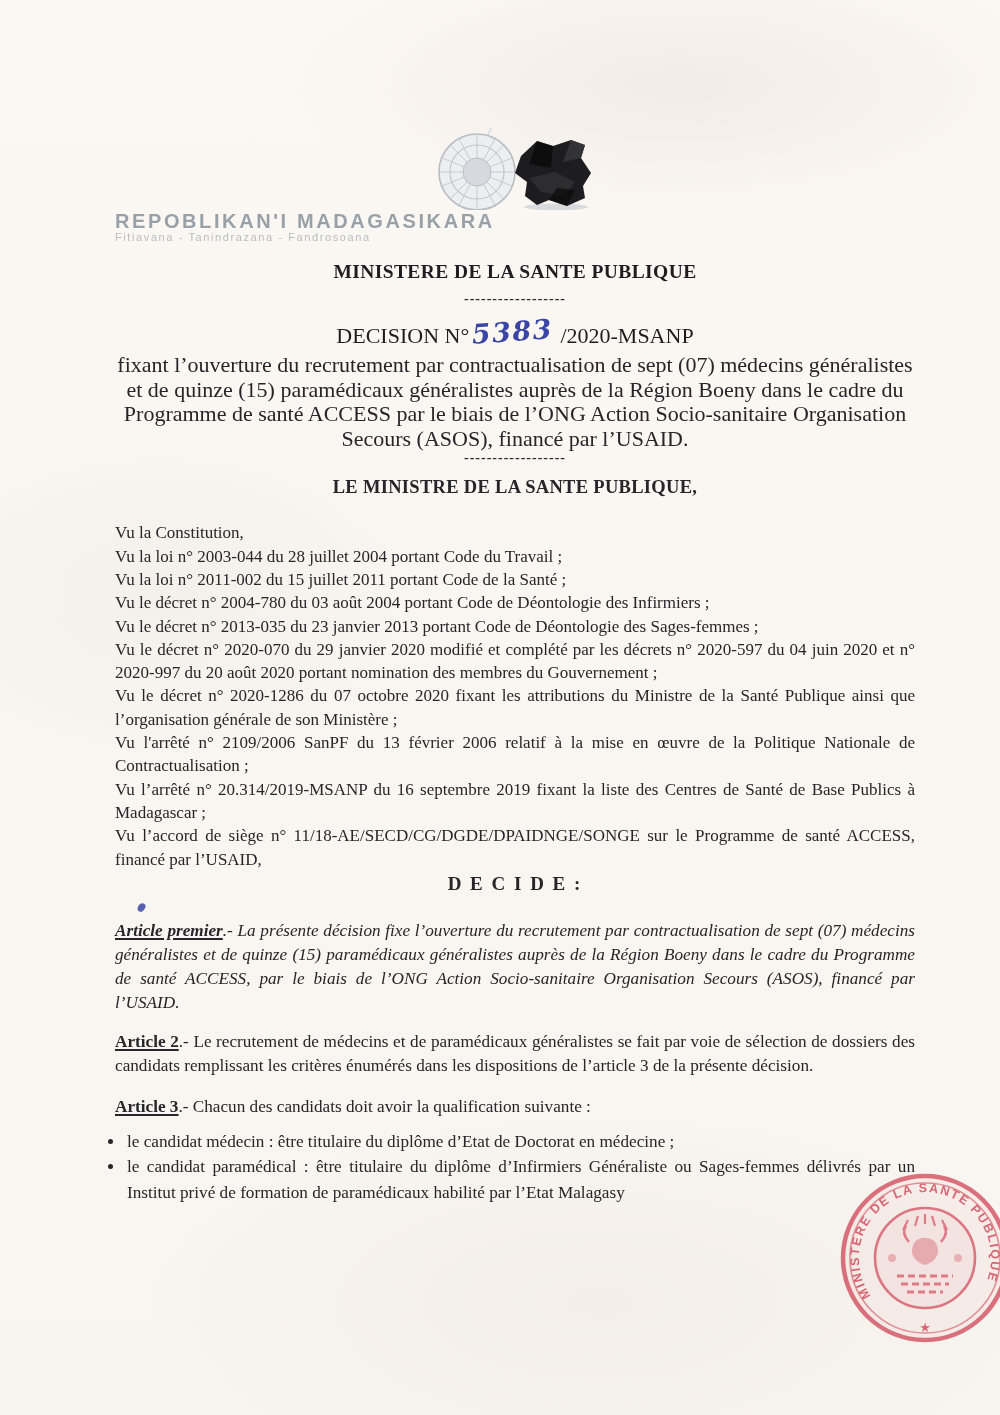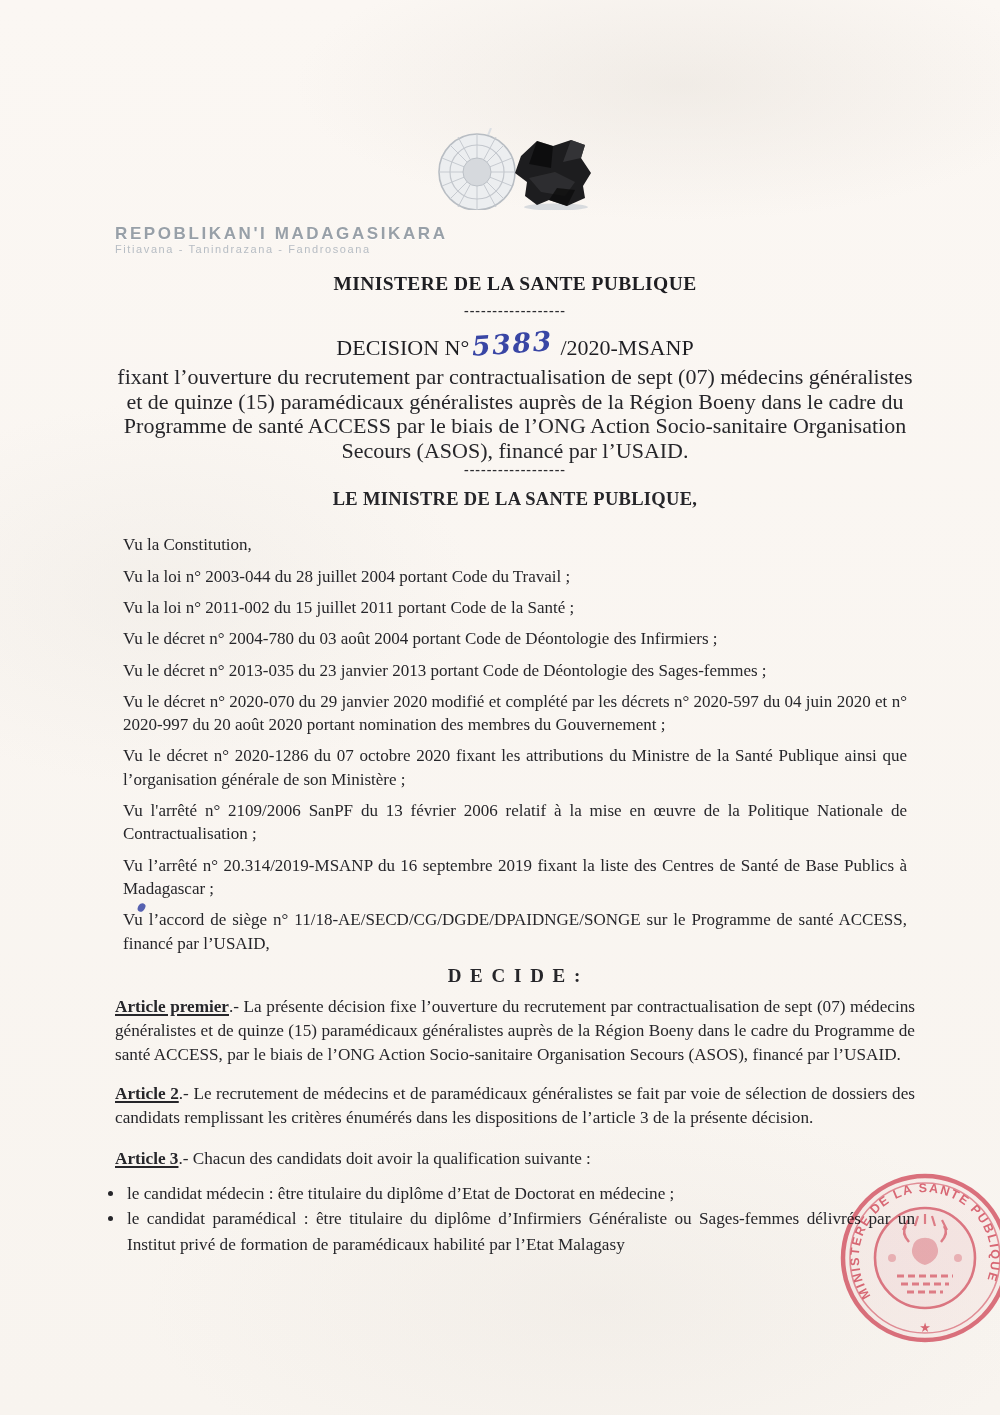--- a/index.html
+++ b/index.html
@@ -10,46 +10,46 @@
     background:
       radial-gradient(ellipse 620px 220px at 68% 6%, rgba(224,218,210,.38), transparent 62%),
       radial-gradient(ellipse 520px 320px at 16% 42%, rgba(226,222,215,.26), transparent 60%),
       radial-gradient(ellipse 700px 300px at 60% 92%, rgba(229,224,217,.30), transparent 65%),
       linear-gradient(#fbf7f3,#f8f4ef);
   }
   .content{position:absolute;left:115px;top:0;width:800px;}
   .center{text-align:center;}
   .emblem-wrap{margin-top:128px;text-align:center;height:82px;}
   .country{
-    margin-top:16px;font-family:"Liberation Sans","DejaVu Sans",sans-serif;
-    font-weight:700;font-size:17px;line-height:15px;letter-spacing:2.6px;
+    margin-top:4px;font-family:"Liberation Sans","DejaVu Sans",sans-serif;
+    font-weight:700;font-size:20px;line-height:15px;letter-spacing:2.6px;
     color:#98a0a8;text-shadow:0 1px 0 rgba(255,255,255,.8);
   }
   .motto{
     margin-top:2px;font-family:"Liberation Sans","DejaVu Sans",sans-serif;
     font-size:11px;line-height:12px;letter-spacing:1.6px;color:#b7bdc4;
   }
   .ministry{margin:18px 0 0 0;font-size:19.5px;line-height:21px;font-weight:700;letter-spacing:.4px;color:#1e1e22;}
   .dashes{margin-top:11px;font-size:14px;line-height:12px;font-weight:700;letter-spacing:1px;color:#2c2c30;}
   .dashes2{margin-top:1px;}
   .decision-line{margin-top:15px;line-height:28px;}
   .dec-prefix,.dec-suffix{font-size:22px;font-weight:400;color:#1e1e22;}
   .dec-number{
     display:inline-block;color:#3946a5;font-size:27px;font-weight:600;font-style:italic;
     letter-spacing:1.5px;transform:rotate(-4deg) translateY(-2px);margin:0 2px 0 3px;
     font-family:"DejaVu Serif",serif;
   }
   .dec-suffix{margin-left:5px;}
   .subject{margin:1px 0 0 0;font-size:22px;line-height:24.6px;text-align:center;}
   .minister{margin-top:12px;font-size:18.5px;line-height:22px;font-weight:700;letter-spacing:.3px;}
   .recitals{margin-top:23px;}
-  .recitals p{margin:8px;font-size:17px;line-height:23.3px;text-align:justify;}
+  .recitals p{margin:0;font-size:17px;line-height:23.3px;text-align:justify;}
   .decide{margin-top:0px;font-size:19px;line-height:26px;font-weight:700;text-align:center;letter-spacing:2px;}
   .article{margin:0;font-size:17.2px;line-height:24px;text-align:justify;}
-  .art-1{margin-top:6px;}
+  .art-1{margin-top:22px;font-style:italic;}
   .art-2{margin-top:15px;}
   .art-3{margin-top:17px;}
   .art-label{font-weight:700;text-decoration:underline;text-decoration-thickness:1.6px;text-underline-offset:2px;}
   .quals{margin:10px 0 0 -8px;padding-left:18px;list-style:disc;}
   .quals li{font-size:17.2px;line-height:25.4px;text-align:justify;padding-left:2px;}
   .age-note{margin:4px 0 0 0;padding-left:70px;font-size:17.4px;line-height:24px;}
   .ink-dot{
     position:absolute;left:138px;top:903px;width:7px;height:9px;background:#3946a5;
     border-radius:60% 40% 55% 45%;transform:rotate(22deg);opacity:.85;
   }

